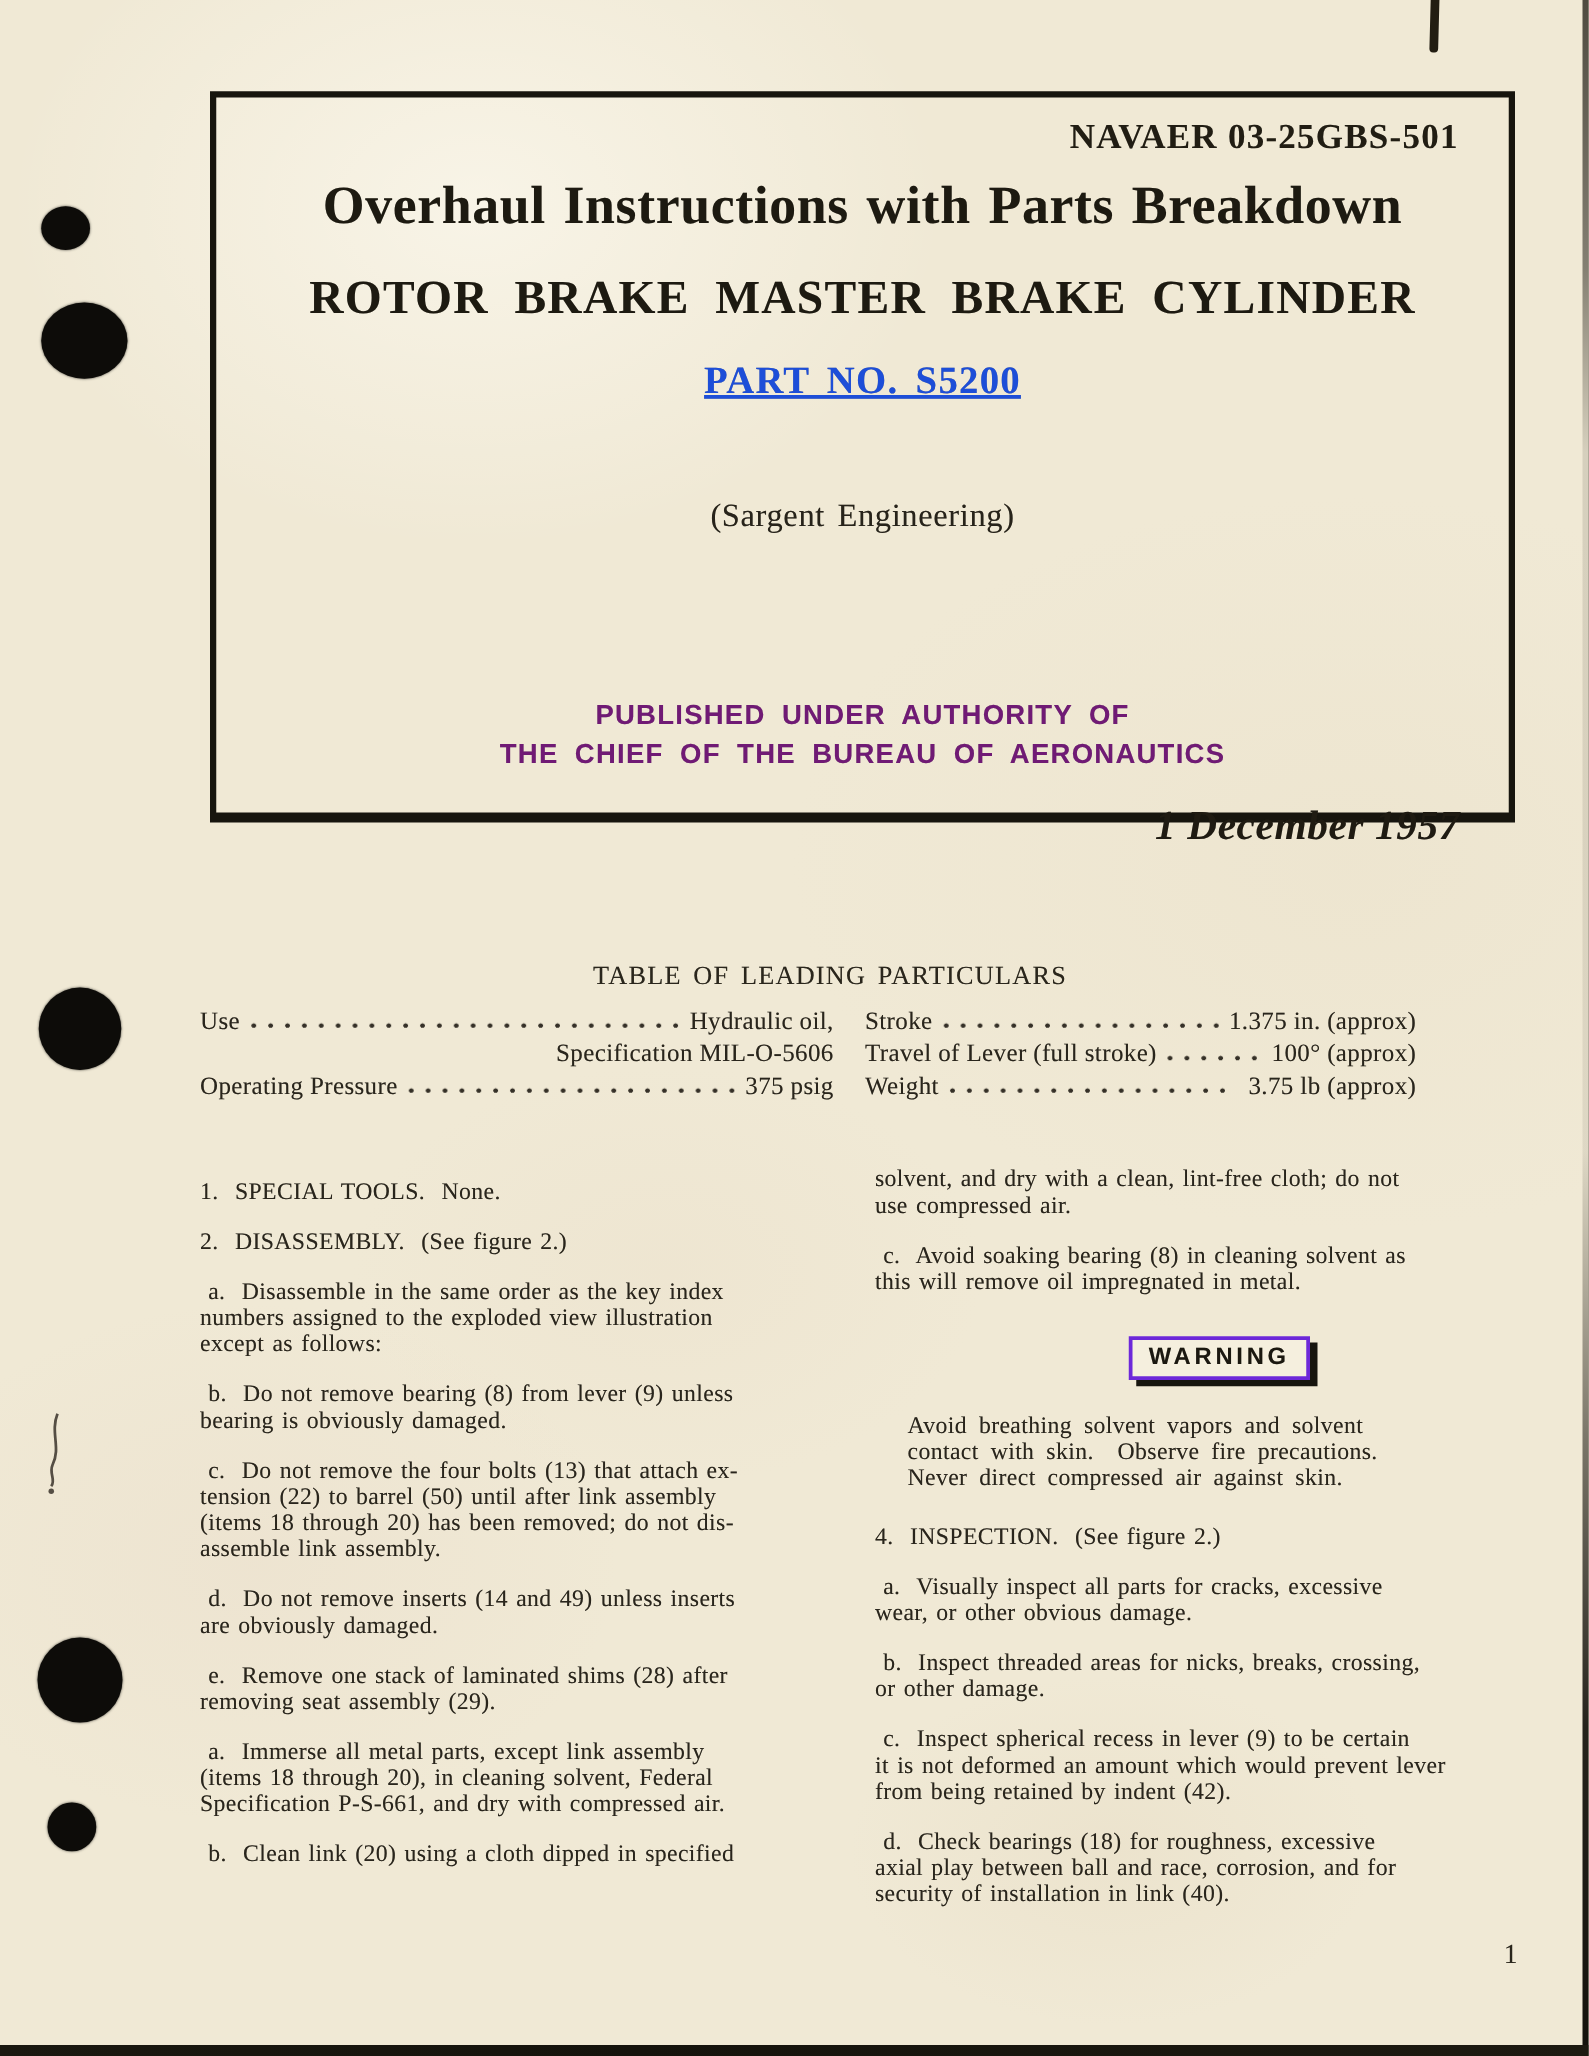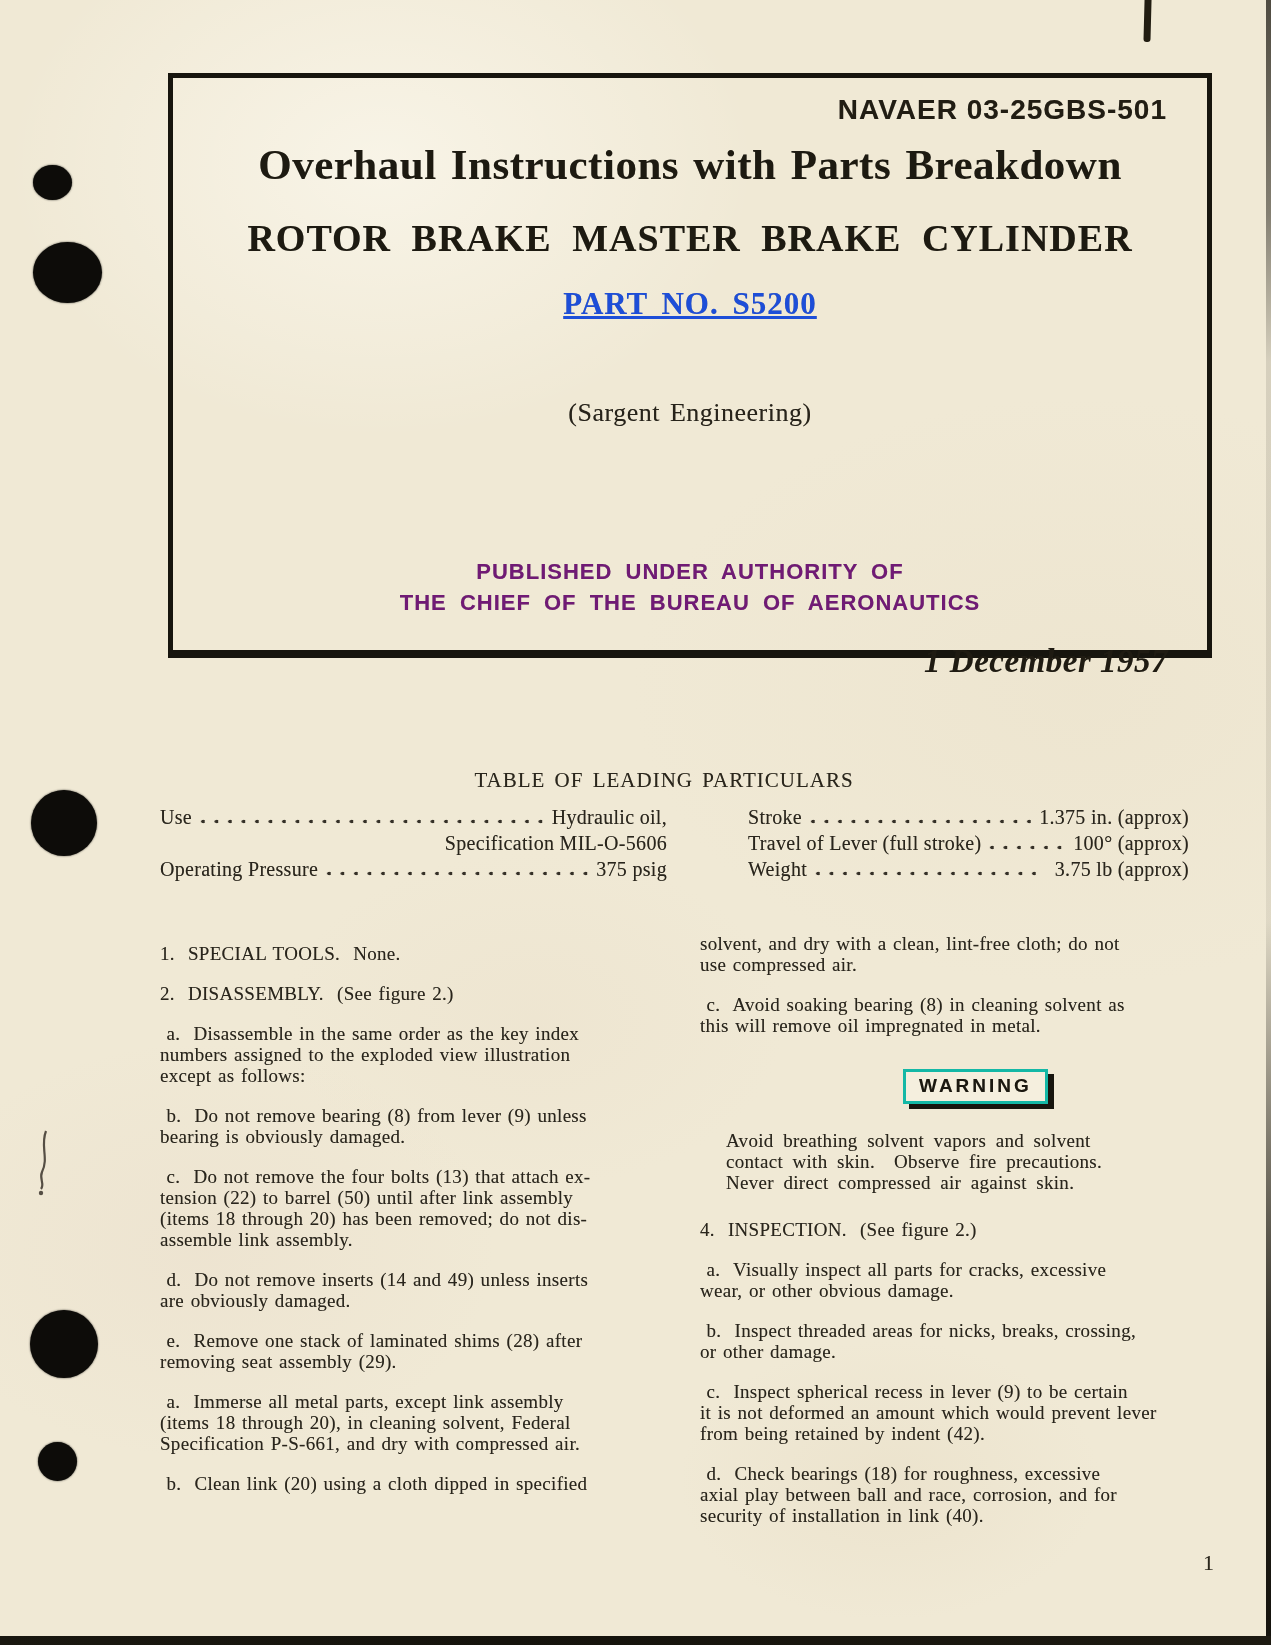--- a/index.html
+++ b/index.html
@@ -37,21 +37,21 @@
     background:linear-gradient(to right,#1a1810 0,#15130c 40%,#1d1a11 100%);}
   .edge-top-tick{position:absolute;left:1144px;top:0;width:7px;height:42px;
     background:#221d12;border-radius:0 0 3px 3px;transform:rotate(1.5deg);}
   
   .header-box{
     position:absolute;left:168px;top:73px;width:1044px;height:585px;
     box-sizing:border-box;border:5px solid #17150e;border-bottom-width:8px;
   }
   .doc-number{
     position:absolute;top:16px;right:40px;
-    font-family:Liberation Sans, sans-serif;font-weight:700;font-size:28px;
+    font-family:Liberation Serif, serif;font-weight:700;font-size:28px;
     letter-spacing:1px;color:#211d13;
   }
   .hb-title{
     position:absolute;top:62px;left:0;width:100%;text-align:center;
     font-size:43px;font-weight:700;color:#1d1a11;letter-spacing:.5px;word-spacing:3px;
   }
   .hb-subtitle{
     position:absolute;top:138px;left:0;width:100%;text-align:center;
     font-size:38px;font-weight:600;color:#1d1a11;letter-spacing:1px;word-spacing:10px;
   }
@@ -72,38 +72,38 @@
     position:absolute;top:643px;right:103px;
     font-style:italic;font-weight:700;font-size:33px;color:#1f1b12;letter-spacing:.5px;
   }
   
   .tlp-title{
     position:absolute;left:160px;top:768px;width:1008px;text-align:center;
     font-size:21px;letter-spacing:1px;word-spacing:3px;color:#2a261c;
   }
   .tlp-col{position:absolute;top:804px;font-size:20px;line-height:26px;letter-spacing:.3px;}
   .tlp-col.left{left:160px;width:507px;}
-  .tlp-col.right{left:748px;width:441px;}
+  .tlp-col.right{left:692px;width:441px;}
   .tlp-row{display:flex;align-items:baseline;height:26px;}
   .tlp-row.cont{justify-content:flex-end;}
   .tlp-label,.tlp-value{white-space:pre;}
   .leader{
     display:inline-block;flex:1 1 auto;height:8px;margin:0 5px;
     background-image:radial-gradient(circle at 6px 5.5px, rgba(43,38,30,.95) 1.6px, transparent 2.1px);
     background-size:13.5px 8px;background-repeat:repeat-x;
   }
   
   .col{position:absolute;font-size:19px;line-height:21px;letter-spacing:.3px;word-spacing:1.5px;}
   .col.left{left:160px;top:943px;width:510px;}
   .col.right{left:700px;top:933px;width:500px;}
   .para,.heading{white-space:pre;margin:0 0 19px 0;}
   
   .warning-box{
     display:inline-block;margin:14px 0 26px 203px;
-    border:3px solid #14b8a6;box-shadow:6px 5px 0 #17150e;
+    border:3px solid #6d28d9;box-shadow:6px 5px 0 #17150e;
     padding:3px 13px 5px 13px;background:rgba(248,243,229,.6);
   }
   .warning-label{
     font-family:"Liberation Sans", sans-serif;font-weight:700;font-size:19px;
     letter-spacing:3px;color:#1b1810;
   }
   .warning-text{white-space:pre;margin:0 0 26px 26px;word-spacing:4.5px;}
   .page-number{position:absolute;left:1203px;top:1550px;font-size:22px;color:#2a261c;}
 </style>
 </head>

